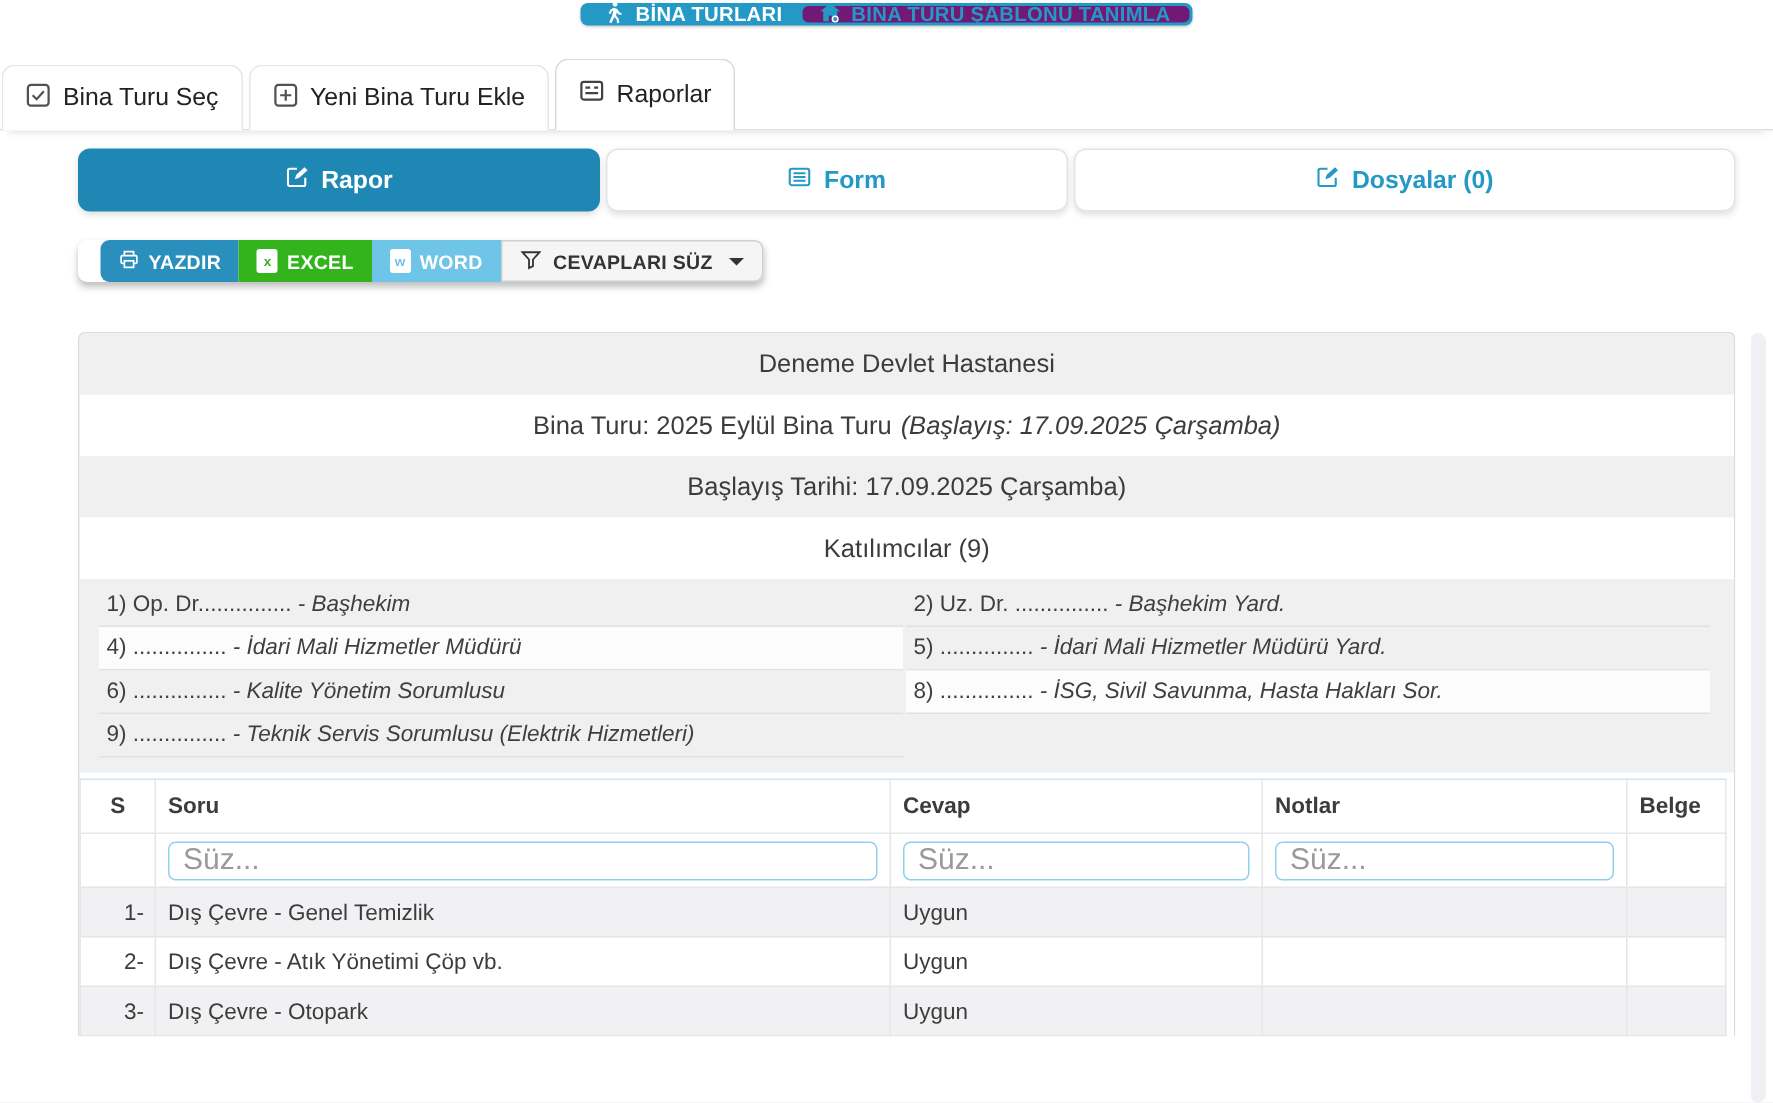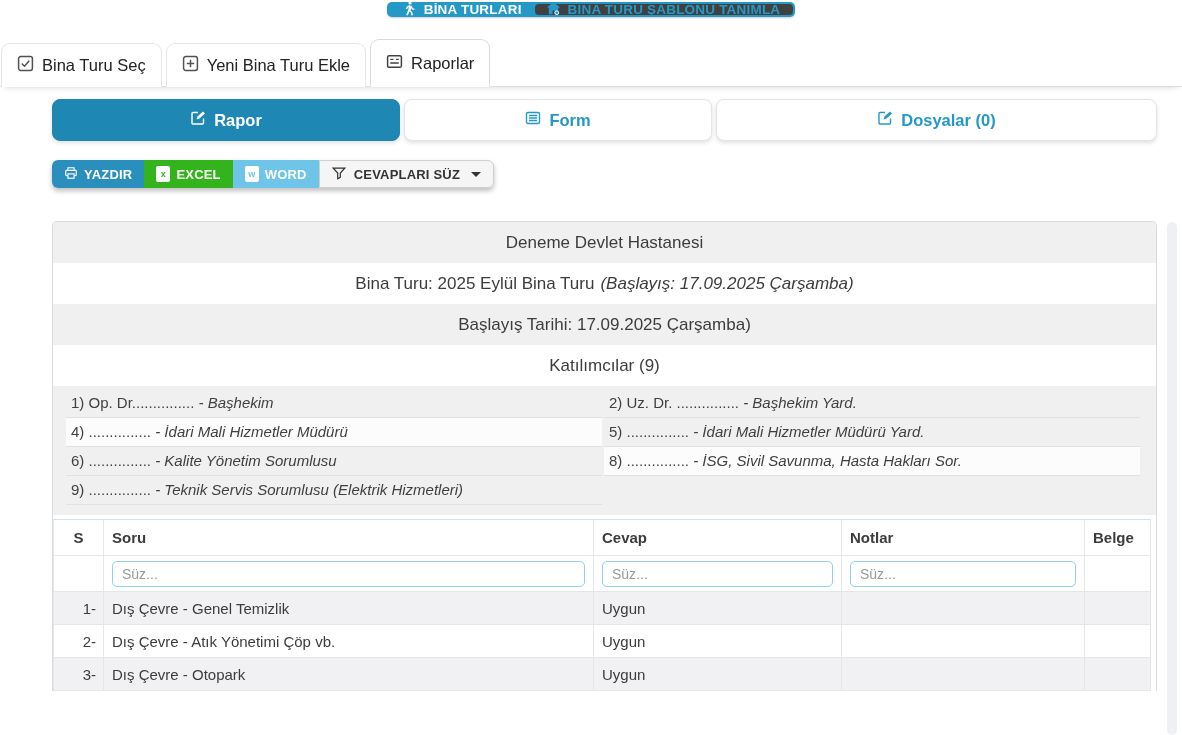--- a/index.html
+++ b/index.html
@@ -4,21 +4,21 @@
 <style>
   * { margin:0; padding:0; box-sizing:border-box; }
   html,body { width:1182px; height:735px; overflow:hidden; background:#fff;
     font-family:"Liberation Sans","DejaVu Sans",sans-serif; color:#333; }
 
   
   .top-bar { display:flex; justify-content:center; padding-top:2px; }
   .top-group { display:inline-flex; background:#2499c6; border-radius:5px; padding:2px; height:15px; box-shadow:0 1px 2px rgba(0,0,0,.2); }
   .top-btn { display:flex; align-items:center; gap:7px; padding:0 13px; font-size:13.5px; font-weight:bold; cursor:pointer; border-radius:4px; letter-spacing:.2px; }
   .top-btn.solid { color:#fff; }
-  .top-btn.ghost { background:#404040; color:#2499c6;padding-left:11px; }
+  .top-btn.ghost { background:#701a75; color:#2499c6;padding-left:11px; }
   .top-btn svg { width:15px; height:15px; }
 
   
   .tabs { display:flex; align-items:flex-end; margin-top:22px; border-bottom:1px solid #dde0e3;
           box-shadow:0 5px 6px -5px rgba(0,0,0,.18); padding-left:1px; }
   .tab { display:flex; align-items:center; gap:8px; height:44px; padding:0 15px; font-size:16.5px;
          border:1px solid #e3e6e8; border-bottom:none; border-radius:9px 9px 0 0; margin-right:4px;
          background:#fff; color:#222; cursor:pointer; margin-bottom:-1px; }
   .tab svg { width:17px; height:17px; opacity:.85; }
   .tab.active { height:48px; font-weight:normal; border-color:#d8dbde; border-bottom:1px solid #fff; }
@@ -30,21 +30,21 @@
   .view-row { display:flex; gap:4px; margin-top:12px; height:42px; }
   .view-btn { display:flex; align-items:center; justify-content:center; gap:8px; font-size:16.5px;
               border:1px solid #e2e5e8; border-radius:8px; background:#fff; color:#2499c6; cursor:pointer;
               box-shadow:0 2px 4px rgba(0,0,0,.12);font-weight:bold; }
   .view-btn svg { width:16px; height:16px; }
   .view-btn.active { background:#1e87b4; border-color:#1e87b4; color:#fff; }
   .vb-rapor { flex:0 0 348px; } .vb-form { flex:0 0 308px; } .vb-dosyalar { flex:1; }
 
   
   .toolbar { display:inline-flex; margin-top:19px; height:28px; border-radius:6px;
-             box-shadow:0 3px 5px rgba(0,0,0,.25); }
+             box-shadow:0 3px 5px rgba(0,0,0,.25);padding-left:15px; }
   .tb-btn { display:flex; align-items:center; gap:6px; padding:0 12px; font-size:13px; font-weight:bold;
             color:#fff; cursor:pointer; letter-spacing:.2px; }
   .tb-btn svg { width:14px; height:14px; }
   .tb-yazdir { background:#2a8fbd; border-radius:6px 0 0 6px; }
   .tb-excel  { background:#34b41c; }
   .tb-word   { background:#6fc5e8; }
   .tb-suz    { background:#f5f5f5; color:#333; border:1px solid #cfcfcf; border-radius:0 6px 6px 0; gap:8px; }
   .caret-down { width:0; height:0; border-left:5px solid transparent; border-right:5px solid transparent; border-top:5px solid #333; margin-left:3px; }
   .file-badge { width:14px; height:16px; border-radius:2px; background:#fff; color:#34b41c; font-size:9px; font-weight:bold;
                 display:flex; align-items:center; justify-content:center; }
@@ -71,21 +71,21 @@
   table.q col.c-s { width:50px; } table.q col.c-cevap { width:248px; }
   table.q col.c-notlar { width:243px; } table.q col.c-belge { width:66px; }
   table.q th { font-weight:bold; text-align:left; height:36px; padding:0 8px;
                border:1px solid #e2e8ec; border-top:1px solid #cfe4f0; background:#fff; }
   table.q th.center { text-align:center; }
   table.q td { height:33px; padding:0 8px; border:1px solid #e4e6e8; }
   table.q tr.filter td { height:36px; background:#fff; }
   table.q tr.stripe td { background:#f1f1f3; }
   table.q td.num { text-align:right; padding-right:7px; }
   .filter-input { width:100%; height:26px; border:1px solid #8fd0ee; border-radius:5px; padding:0 9px;
-                  font-size:14px; font-family:inherit; color:#0f766e; outline:none; background:#fff; }
+                  font-size:20px; font-family:inherit; color:#0f766e; outline:none; background:#fff; }
   .filter-input::placeholder { color:#9a9a9a; }
 
   
   .scrollbar-thumb { position:fixed; right:5px; top:222px; width:10px; height:513px;
                      background:#eef0f3; border-radius:6px; }
 </style>
 </head>
 <body>
 
 <div class="top-bar">

